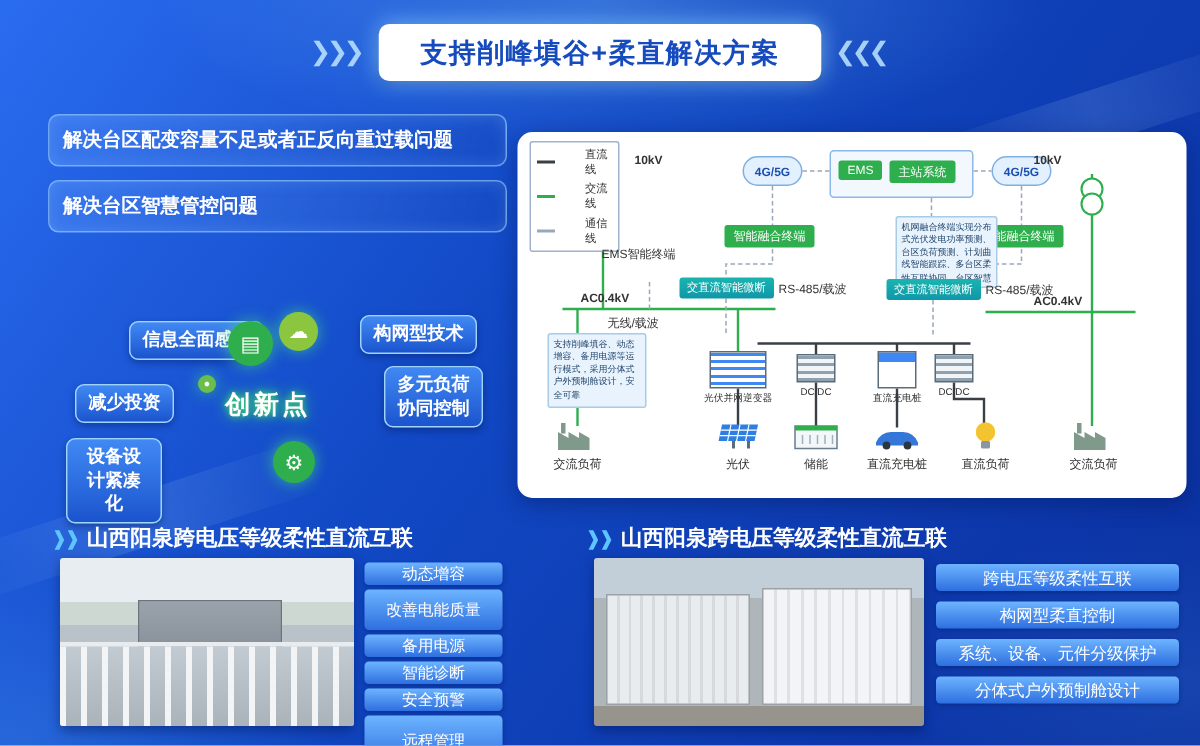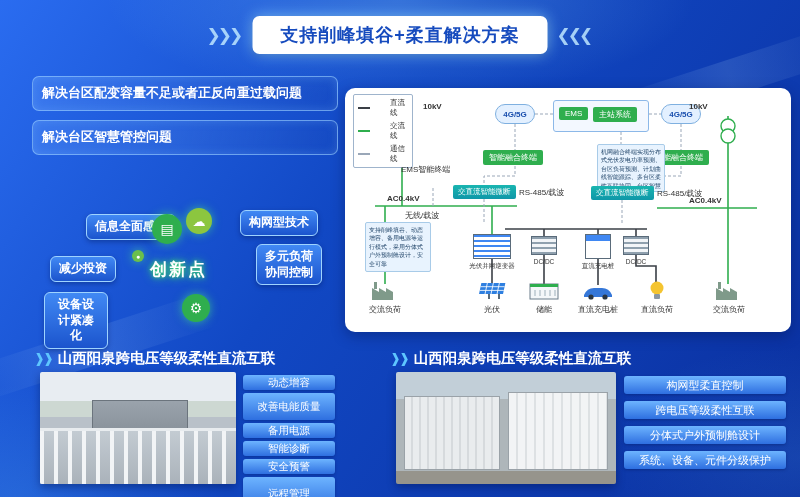--- a/index.html
+++ b/index.html
@@ -261,17 +261,17 @@
 <div class="case-head" style="left:390px;top:349px">
   <span class="case-deco">❱❱</span>
   <span>山西阳泉跨电压等级柔性直流互联</span>
 </div>
 <div class="photo" style="left:396px;top:372px;width:220px;height:112px">
   <div style="position:absolute;inset:0;background:linear-gradient(180deg,#c2cfd8 0 24%,#aeb6ba 24% 88%,#96948c 88% 100%)"></div>
   <div style="position:absolute;left:8px;top:24px;width:96px;height:74px;background:repeating-linear-gradient(90deg,#e9ecee 0 6px,#d6dadd 6px 8px),#e9ecee;border:1px solid #9aa2a8"></div>
   <div style="position:absolute;left:112px;top:20px;width:100px;height:78px;background:repeating-linear-gradient(90deg,#f2f4f5 0 7px,#dde1e3 7px 9px),#f2f4f5;border:1px solid #9aa2a8"></div>
 </div>
 <div class="tagcol" style="left:624px;top:376px;gap:7px">
+  <div class="tag" style="width:162px;height:18px;font-size:11px">跨电压等级柔性互联</div>
   <div class="tag" style="width:162px;height:18px;font-size:11px">构网型柔直控制</div>
-  <div class="tag" style="width:162px;height:18px;font-size:11px">跨电压等级柔性互联</div>
+  <div class="tag" style="width:162px;height:18px;font-size:11px">系统、设备、元件分级保护</div>
   <div class="tag" style="width:162px;height:18px;font-size:11px">分体式户外预制舱设计</div>
-  <div class="tag" style="width:162px;height:18px;font-size:11px">系统、设备、元件分级保护</div>
 </div>
 
 </body></html>

